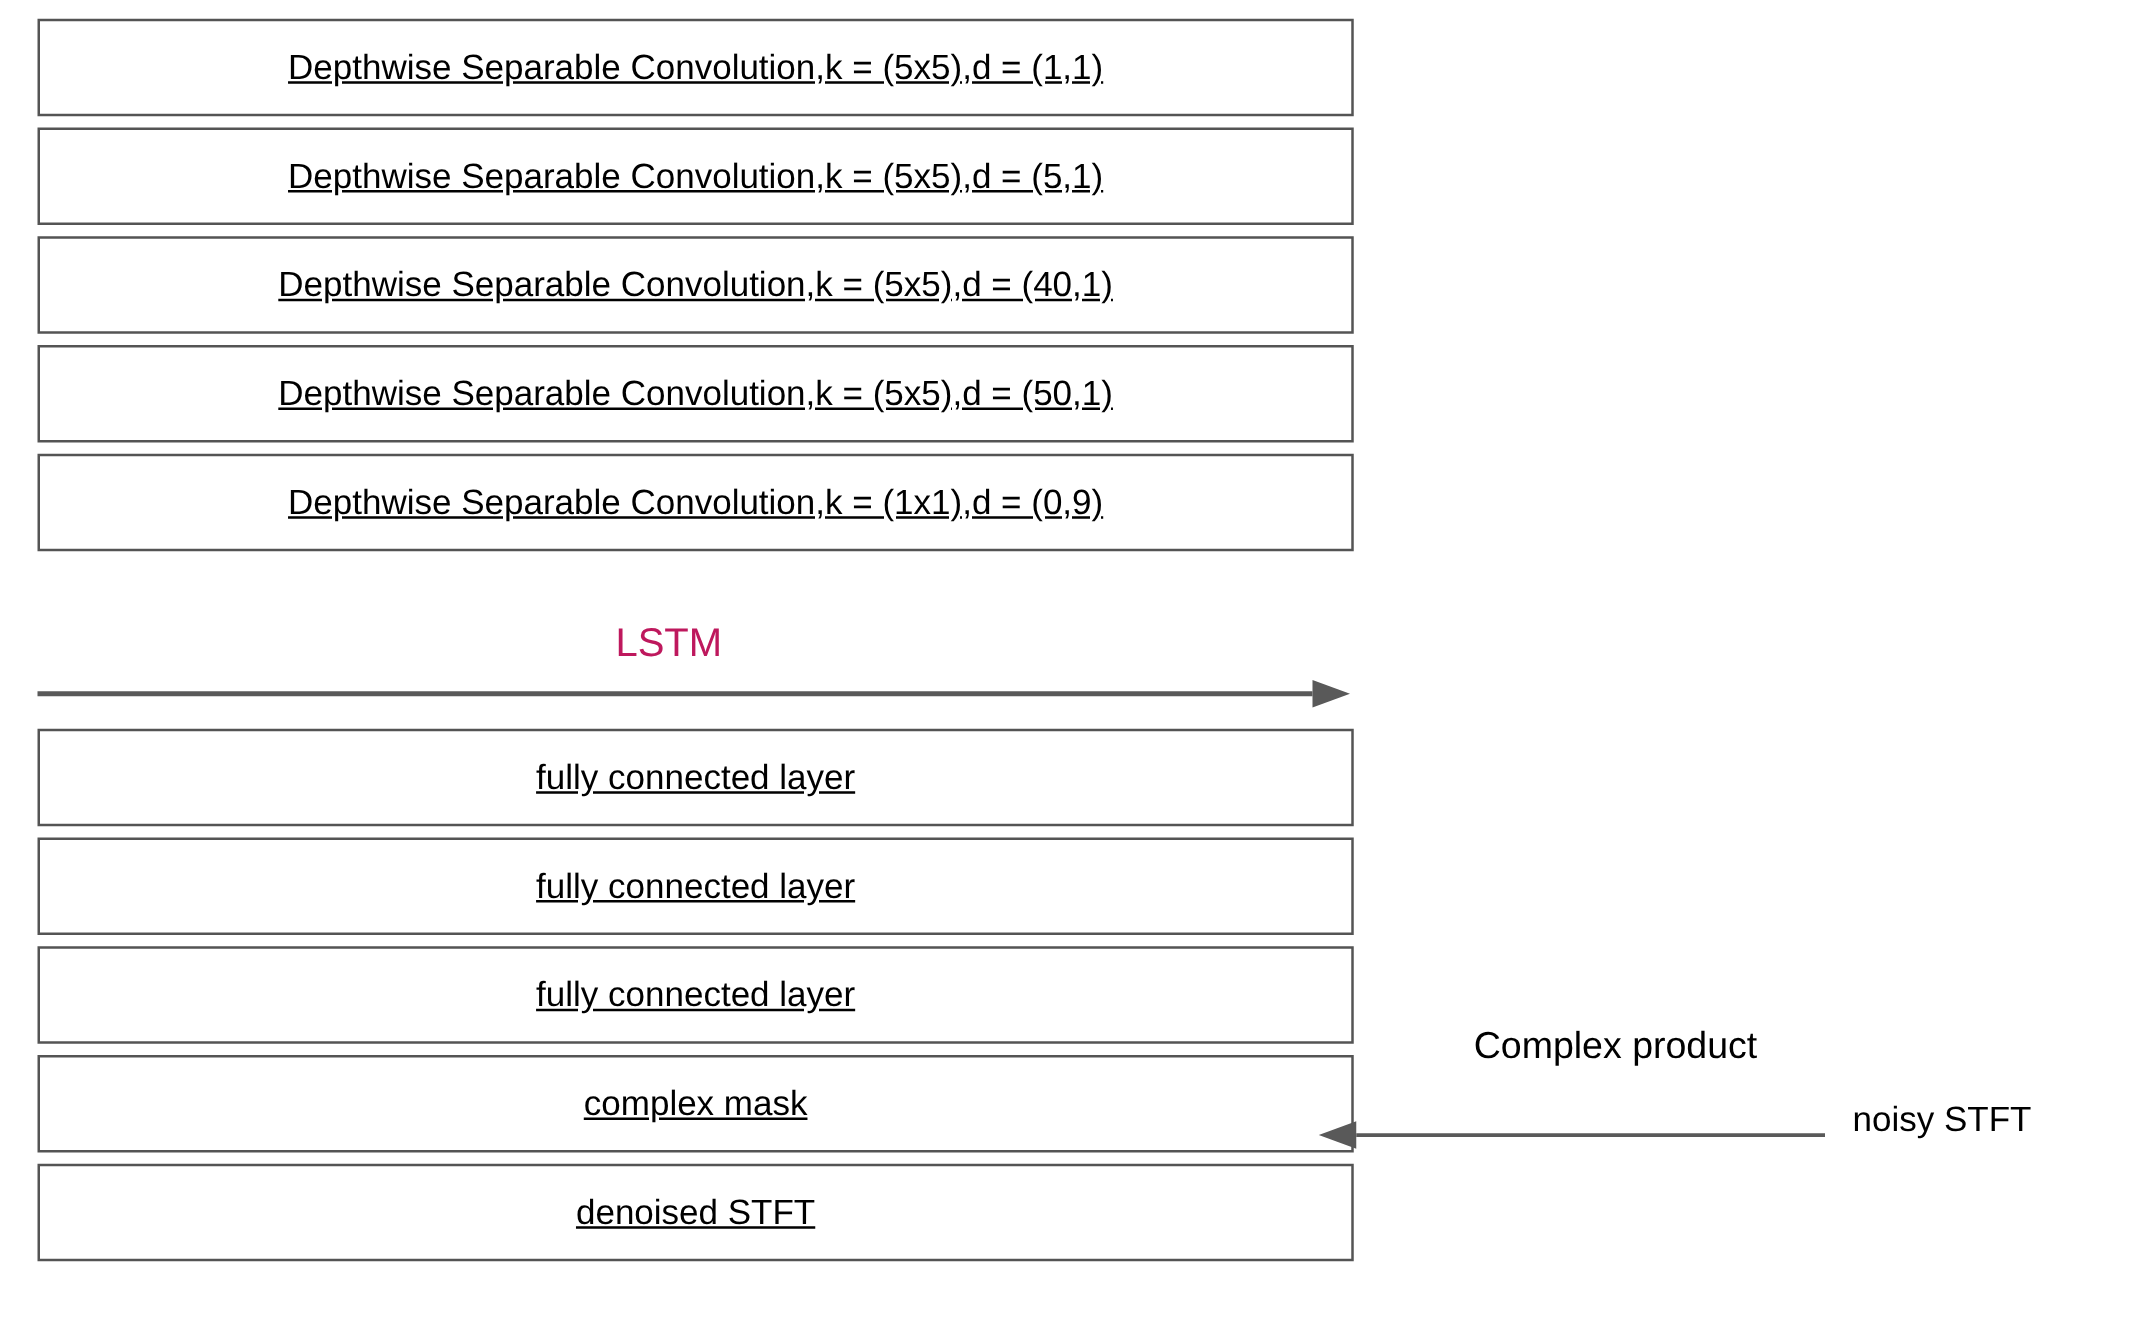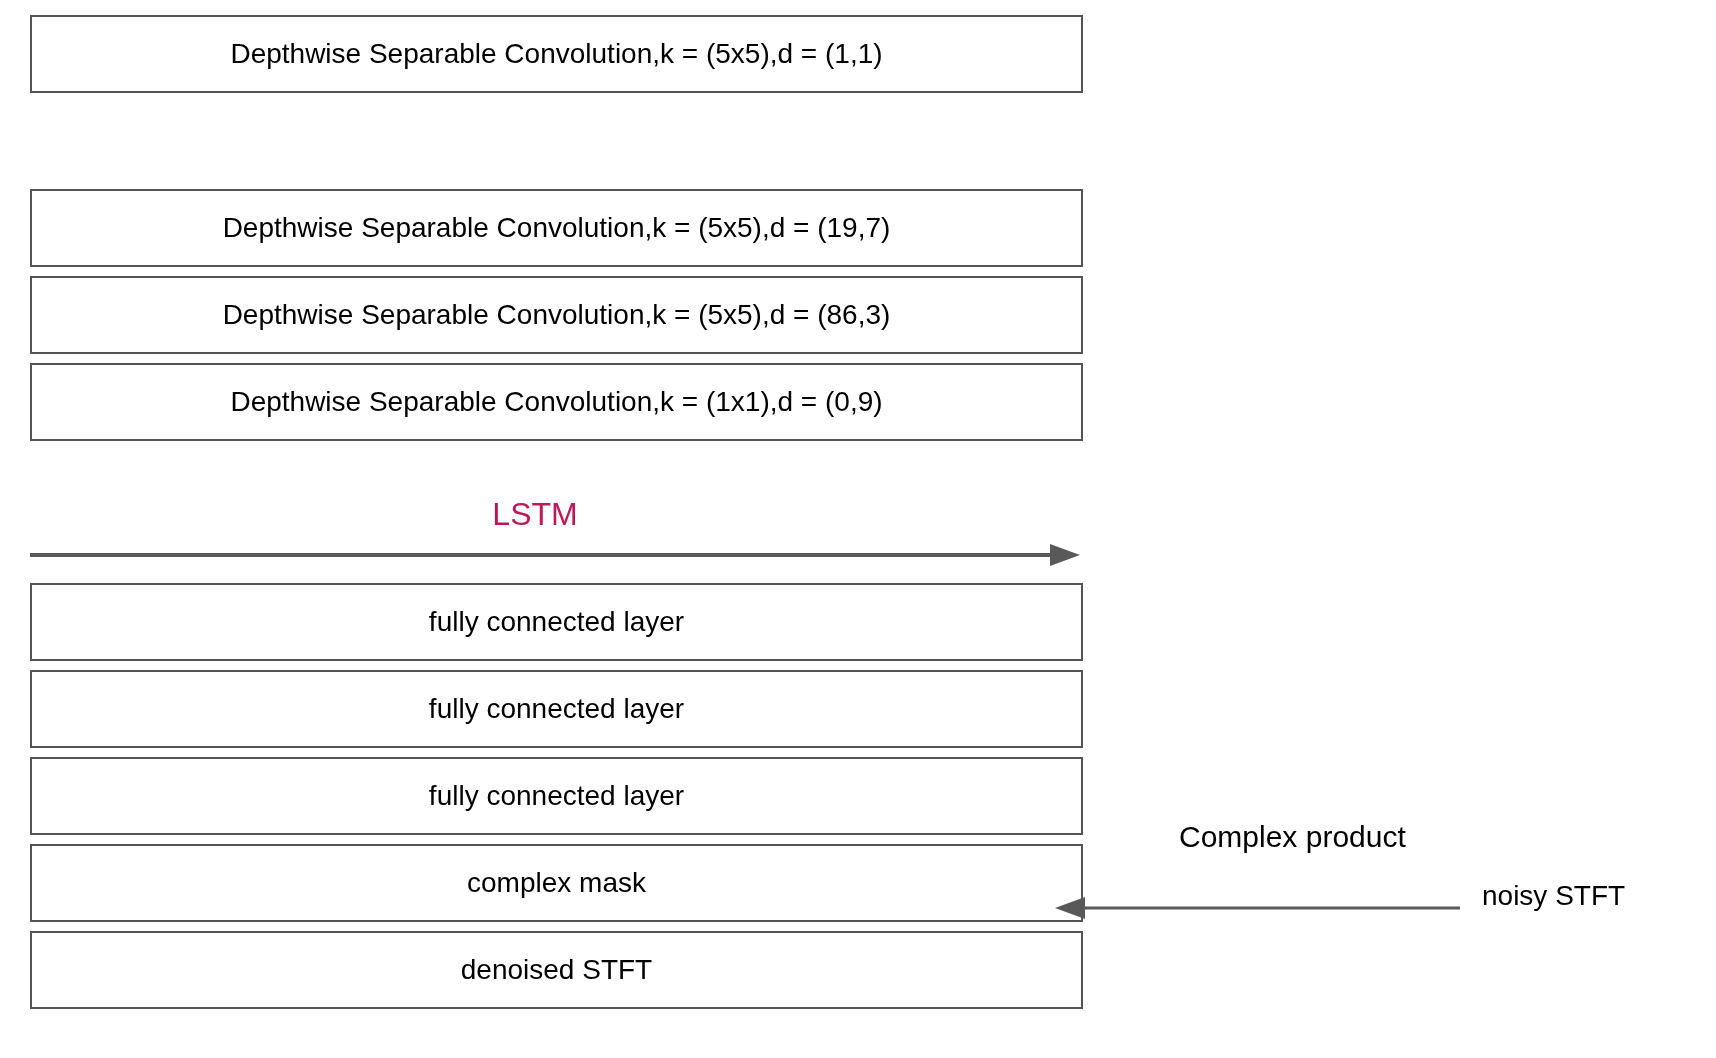--- a/index.html
+++ b/index.html
@@ -24,20 +24,21 @@
     position: absolute;
     left: 30px;
     width: 1053px;
     height: 78px;
     box-sizing: border-box;
     border: 2px solid #545454;
     background: #ffffff;
     display: flex;
     align-items: center;
     justify-content: center;
+    text-decoration: underline;
   }
   .layer-box .layer-label {
     font-size: 28px;
     line-height: 1;
     color: #000000;
     white-space: nowrap;
     letter-spacing: 0px;
   }
 
   
@@ -92,25 +93,28 @@
   }
 </style>
 </head>
 <body>
 
 <div id="canvas">
 
   <div class="layer-box" style="top:15px;">
     <span class="layer-label">Depthwise Separable Convolution,k = (5x5),d = (1,1)</span>
   </div>
+  <div class="layer-box" style="top:102px;">
+    <span class="layer-label">Depthwise Separable Convolution,k = (5x5),d = (5,1)</span>
+  </div>
   <div class="layer-box" style="top:189px;">
-    <span class="layer-label">Depthwise Separable Convolution,k = (5x5),d = (19,7)</span>
+    <span class="layer-label">Depthwise Separable Convolution,k = (5x5),d = (40,1)</span>
   </div>
   <div class="layer-box" style="top:276px;">
-    <span class="layer-label">Depthwise Separable Convolution,k = (5x5),d = (86,3)</span>
+    <span class="layer-label">Depthwise Separable Convolution,k = (5x5),d = (50,1)</span>
   </div>
   <div class="layer-box" style="top:363px;">
     <span class="layer-label">Depthwise Separable Convolution,k = (1x1),d = (0,9)</span>
   </div>
 
   <div class="lstm-group">
     <div class="lstm-label">LSTM</div>
     <svg class="lstm-arrow-svg" width="1080" height="40" viewBox="0 0 1080 40">
       <line x1="10" y1="20" x2="1030" y2="20" stroke="#595959" stroke-width="4"></line>
       <polygon points="1030,9 1060,20 1030,31" fill="#595959"></polygon>

